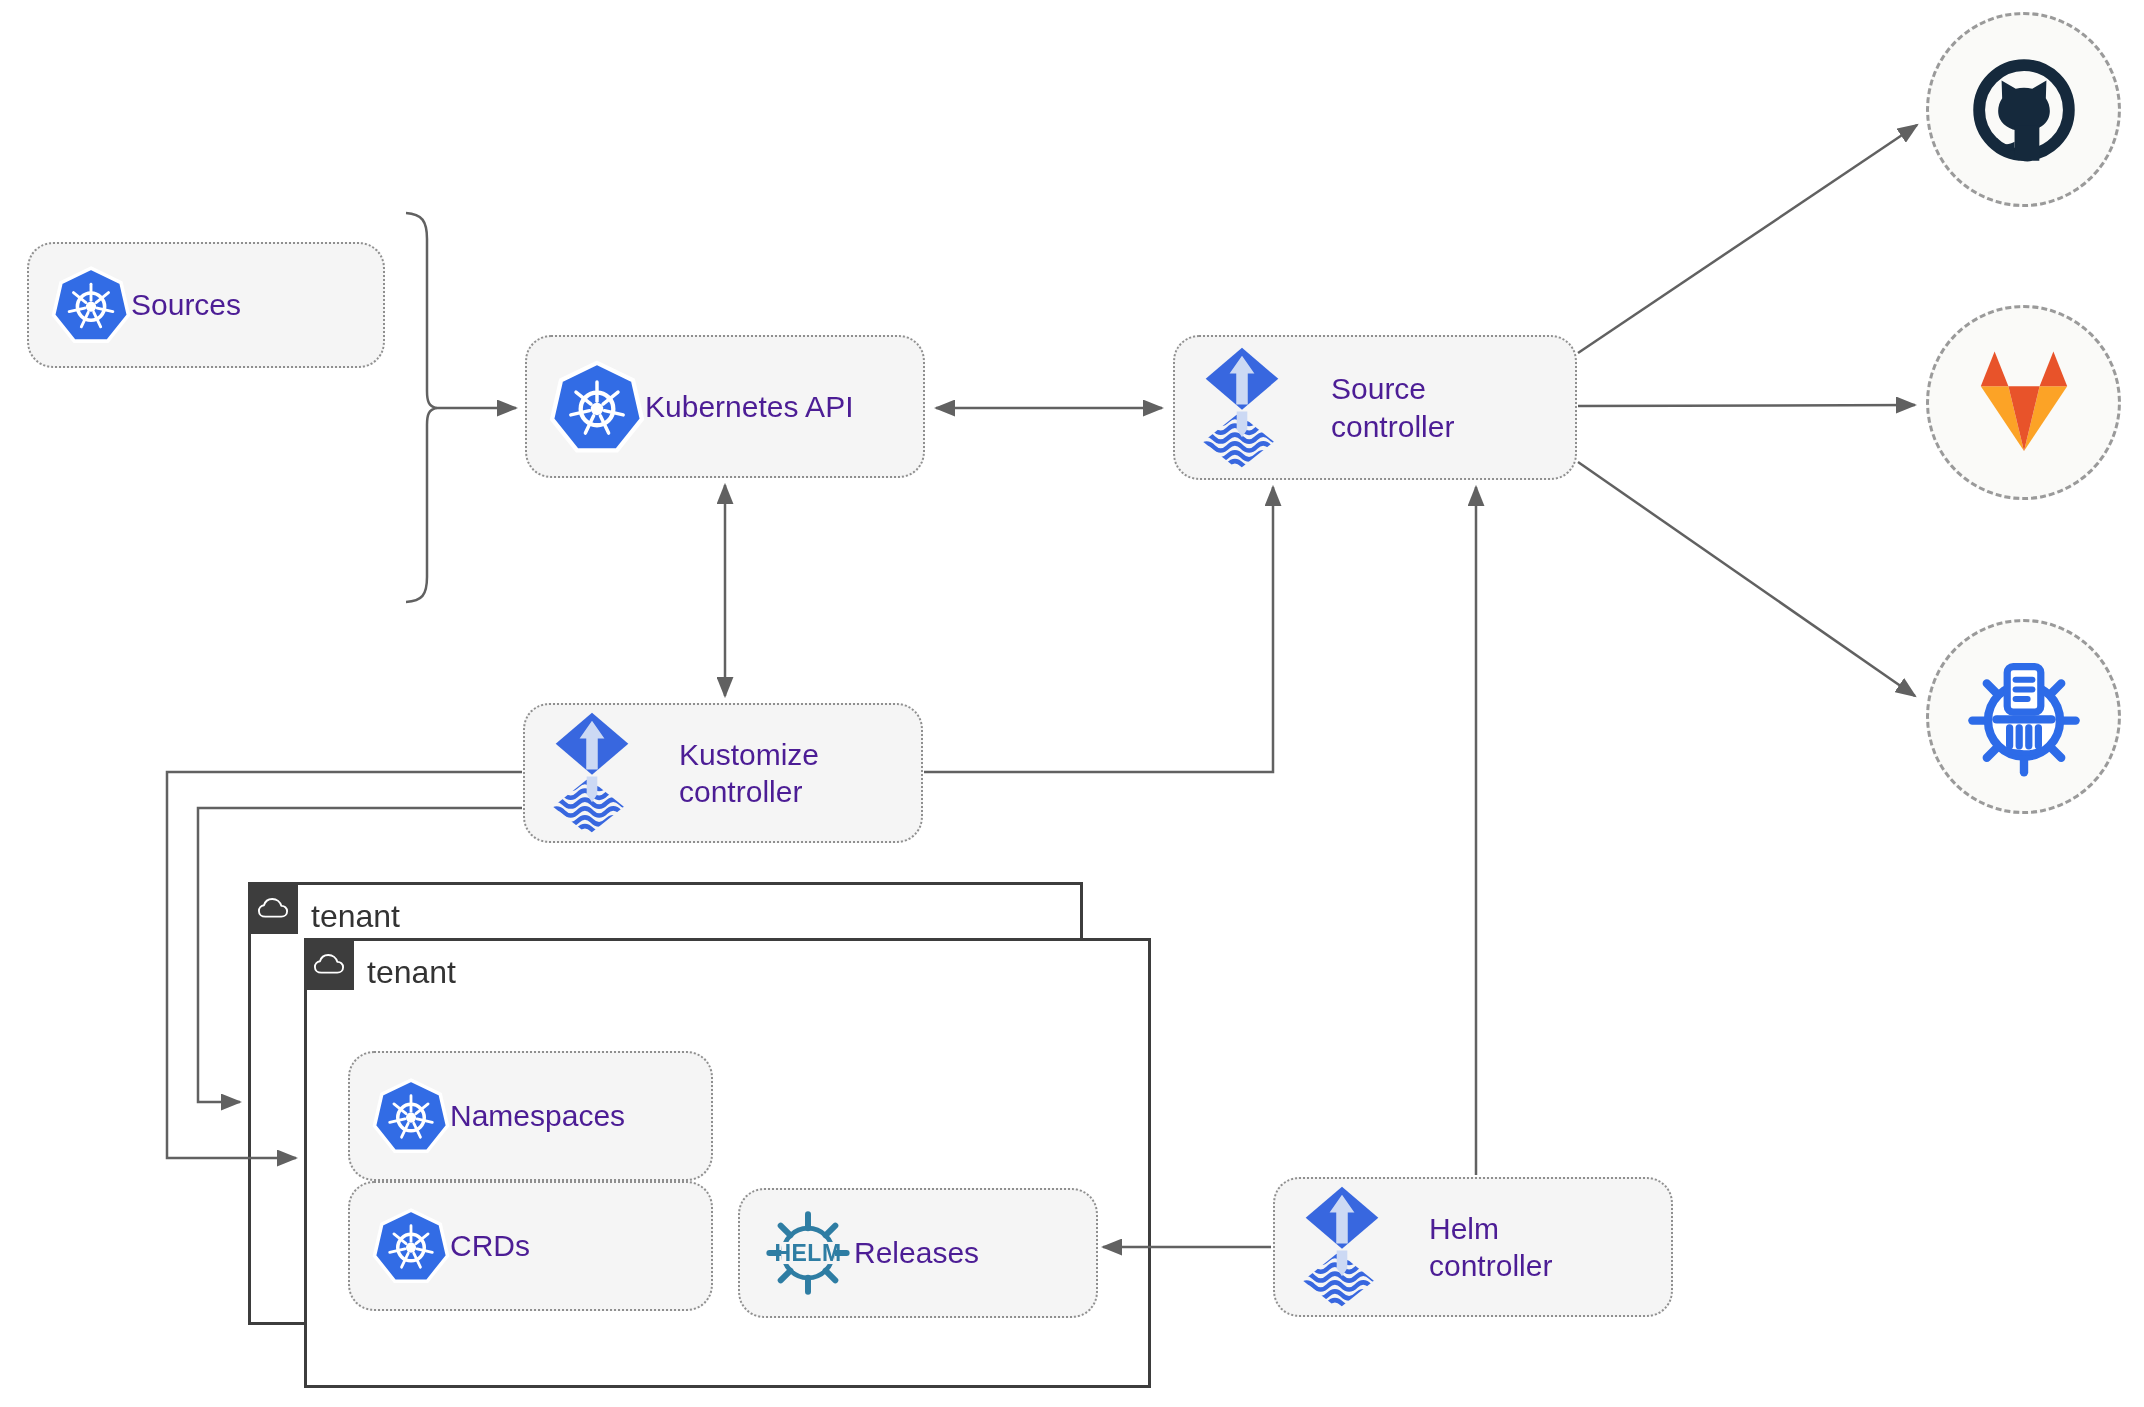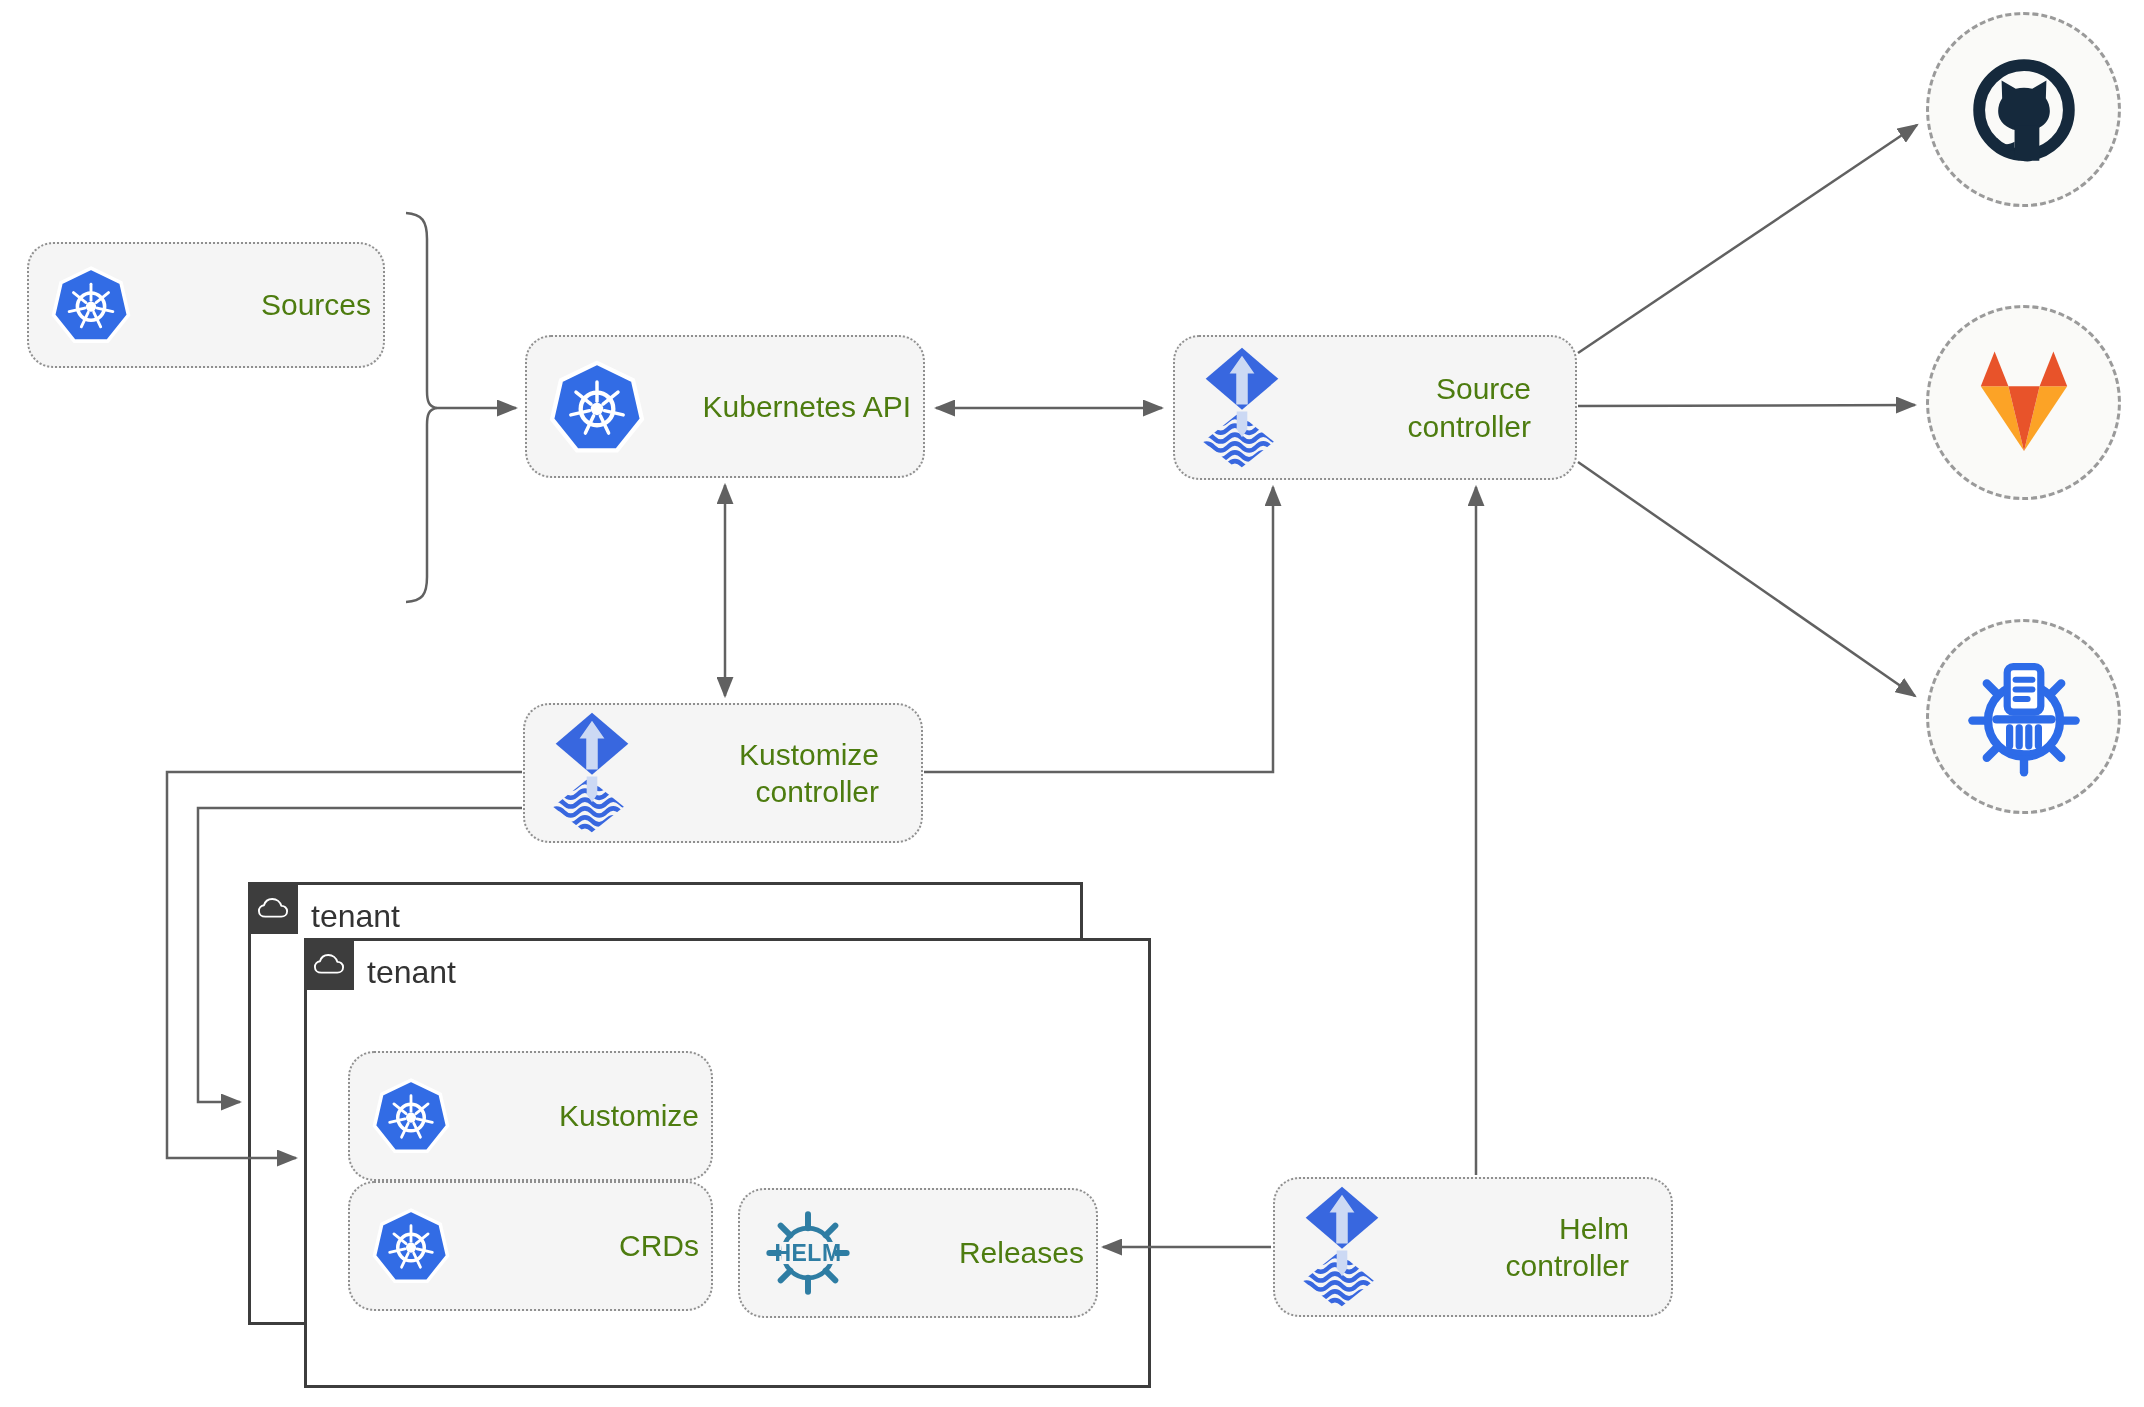--- a/index.html
+++ b/index.html
@@ -1,20 +1,20 @@
 <!DOCTYPE html>
 <html><head>
 <meta charset="utf-8">
 <style>
   html,body{margin:0;padding:0;background:#ffffff;font-family:"Liberation Sans",sans-serif;}
   #canvas{position:relative;width:2144px;height:1407px;background:#ffffff;overflow:hidden;}
   .wires{position:absolute;left:0;top:0;z-index:6;pointer-events:none;}
   .node{position:absolute;box-sizing:border-box;background:#f5f5f5;border:2.5px dotted #8f8f8f;
         border-radius:26px;display:flex;align-items:center;z-index:4;}
-  .node-label{flex:1;text-align:right;font-size:30px;color:#4d7c0f;line-height:1.25;padding-right:12px;}
+  .node-label{flex:1;text-align:left;font-size:30px;color:#4c1d95;line-height:1.25;padding-right:12px;}
   .node-label.narrow{max-width:200px;margin:16px auto;padding-right:0;}
   .icn{margin-left:22px;display:flex;align-items:center;justify-content:center;}
   .icn svg{display:block;}
   .icn.k8s svg{width:80px;height:80px;}
   .icn.k8s-big svg{width:96px;height:96px;}
   .icn.k8s-sm svg{width:78px;height:78px;}
   .icn.flux svg{width:90px;height:124px;}
   .icn.helm svg{width:92px;height:92px;}
   .tenant{position:absolute;box-sizing:border-box;background:#ffffff;border:3px solid #3d3d3d;}
   .tenant-back{z-index:1;}
@@ -203,21 +203,21 @@
       <line x1="57.8" y1="53.8" x2="77.3" y2="58.2"></line>
               <line x1="53.5" y1="59.2" x2="62.1" y2="77.2"></line>
       <line x1="46.5" y1="59.2" x2="37.9" y2="77.2"></line>
               <line x1="42.2" y1="53.8" x2="22.7" y2="58.2"></line>
       <line x1="43.7" y1="47" x2="28.1" y2="34.5"></line>
     </g>
     <circle cx="50" cy="52" r="17" fill="none" stroke="#ffffff" stroke-width="4.5"></circle>
     <circle cx="50" cy="52" r="6.5" fill="#ffffff"></circle>
   </svg>
         </span>
-      <span class="node-label">Kustomize</span>
+      <span class="node-label">Namespaces</span>
     </div>
 
 
     <div class="node" style="left:41px;top:240px;width:365px;height:130px">
       <span class="icn k8s-sm">
           <svg viewBox="0 0 100 100">
     <polygon points="50,4 87.5,22.1 96.8,62.7 70.8,95.2 29.2,95.2 3.2,62.7 12.5,22.1" fill="#326ce5" stroke="#ffffff" stroke-width="4.5"></polygon>
     <g stroke="#ffffff" stroke-width="3.6" stroke-linecap="round">
       <line x1="50" y1="44" x2="50" y2="24"></line>
               <line x1="56.3" y1="47" x2="71.9" y2="34.5"></line>

